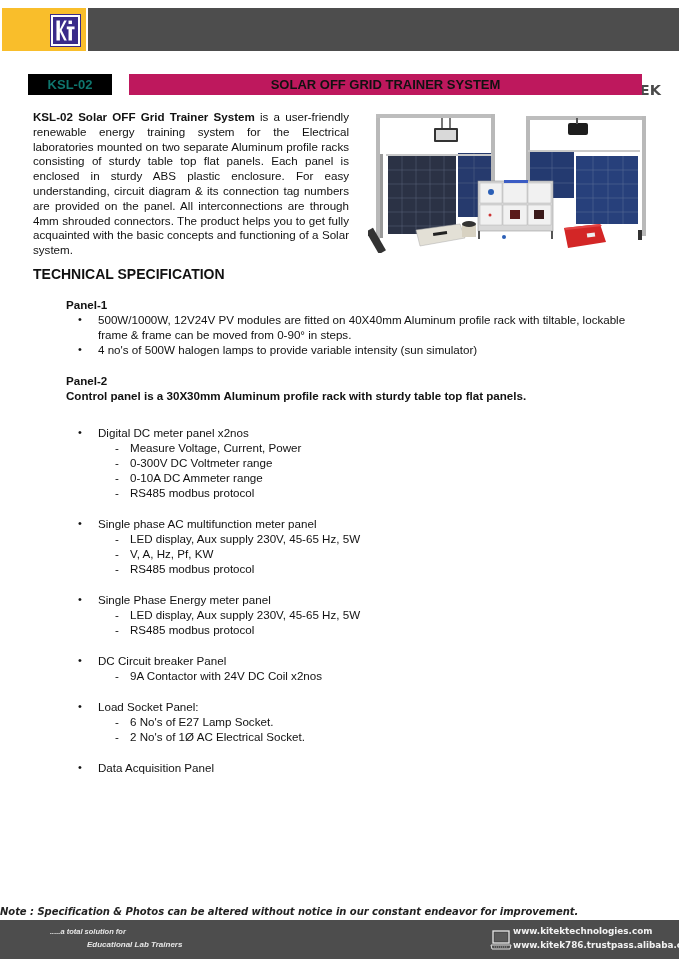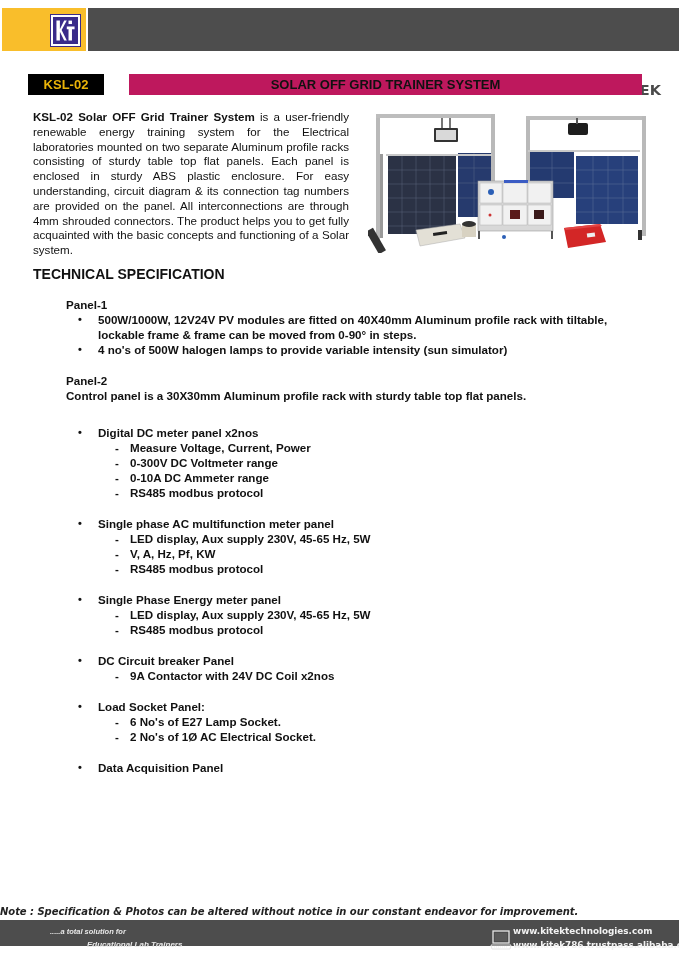--- a/index.html
+++ b/index.html
@@ -9,50 +9,50 @@
   
   .hdr-logo-bg { position:absolute; left:2px; top:8px; width:64px; height:43px; background:#f9be2b; }
   .hdr-logo { position:absolute; left:51px; top:15px; width:29px; height:31px; background:#3a2b8a; border:2px solid #fff; box-shadow:0 0 0 1px #3a2b8a; }
   .hdr-logo svg { display:block; width:100%; height:100%; }
   .hdr-logo-right { position:absolute; left:66px; top:8px; width:20px; height:43px; background:#f9be2b; }
   .hdr-bar { position:absolute; left:88px; top:8px; width:591px; height:43px; background:#4d4d4d; }
   .hdr-make { position:absolute; right:9px; top:15px; height:28px; padding:8px 9px; background:#fff; border-radius:4px;
     font-family:"DejaVu Sans", sans-serif; font-weight:bold; font-size:14.5px; line-height:28px; color:#4a4a4a;margin-top:45px; }
 
   
-  .code-box { position:absolute; left:28px; top:74px; width:76px; height:21px; background:#000; color:#eab308;
+  .code-box { position:absolute; left:28px; top:74px; width:84px; height:21px; background:#000; color:#0f766e;
     font-weight:bold; font-size:13px; line-height:21px; text-align:center; }
   .title-box { position:absolute; left:129px; top:74px; width:513px; height:21px; background:#be185d; color:#111;
     font-weight:bold; font-size:13px; line-height:21px; text-align:center; }
 
   
   .intro { position:absolute; left:33px; top:110px; width:316px; font-size:11.6px; line-height:14.8px; text-align:justify; color:#111; }
   .intro b { font-weight:bold; }
 
   
   .photo { position:absolute; left:368px; top:108px; width:290px; height:145px; }
 
   
   .spec-title { position:absolute; left:33px; top:266px; font-size:14px; font-weight:bold; color:#111; }
   .spec { position:absolute; left:66px; top:297px; width:570px; font-size:11.6px; color:#111; }
   .panel-head { font-weight:bold; line-height:15px; }
   .panel-desc { font-weight:bold; line-height:15px; }
-  ul.bul { list-style:none;font-weight:bold; }
+  ul.bul { list-style:none; }
   ul.bul > li { position:relative; padding-left:32px; line-height:15px; }
   ul.bul > li::before { content:"•"; position:absolute; left:12px; top:0; font-size:11px; }
   ul.dash { list-style:none; margin-top:0; }
   ul.dash > li { position:relative; padding-left:32px; line-height:15px; }
   ul.dash > li::before { content:"-"; position:absolute; left:17px; top:0; }
   .gap { height:16px; }
   .gap-sm { height:11px; }
 
   
   .note { position:absolute; left:0; top:906px; font-family:"DejaVu Sans", sans-serif; font-style:italic; font-weight:bold;
     font-size:10px; color:#222; letter-spacing:-0.05px; }
-  .ftr { position:absolute; left:0; top:920px; width:679px; height:26px; background:#4d4d4d; }
+  .ftr { position:absolute; left:0; top:920px; width:679px; height:39px; background:#4d4d4d; }
   .ftr-tag1 { position:absolute; left:50px; top:7px; font-style:italic; font-size:7.5px; color:#e8e8e8; font-weight:bold; }
   .ftr-tag2 { position:absolute; left:87px; top:20px; font-style:italic; font-size:8px; color:#e8e8e8; font-weight:bold; }
   .ftr-pc { position:absolute; left:490px; top:9px; width:22px; height:22px; }
   .ftr-url { position:absolute; left:513px; font-family:"DejaVu Sans", sans-serif; font-weight:bold; font-size:8.8px; color:#f2f2f2; }
   .ftr-url.u1 { top:6px; }
   .ftr-url.u2 { top:20px; }
 </style>
 </head>
 <body>
 

